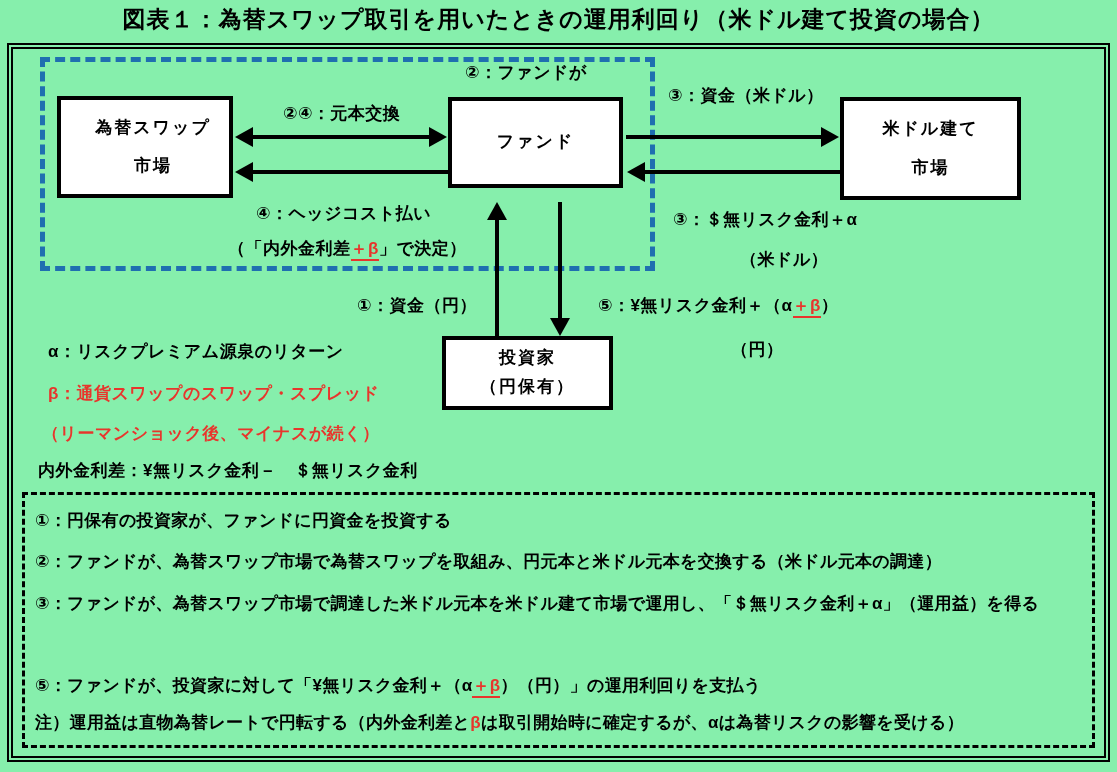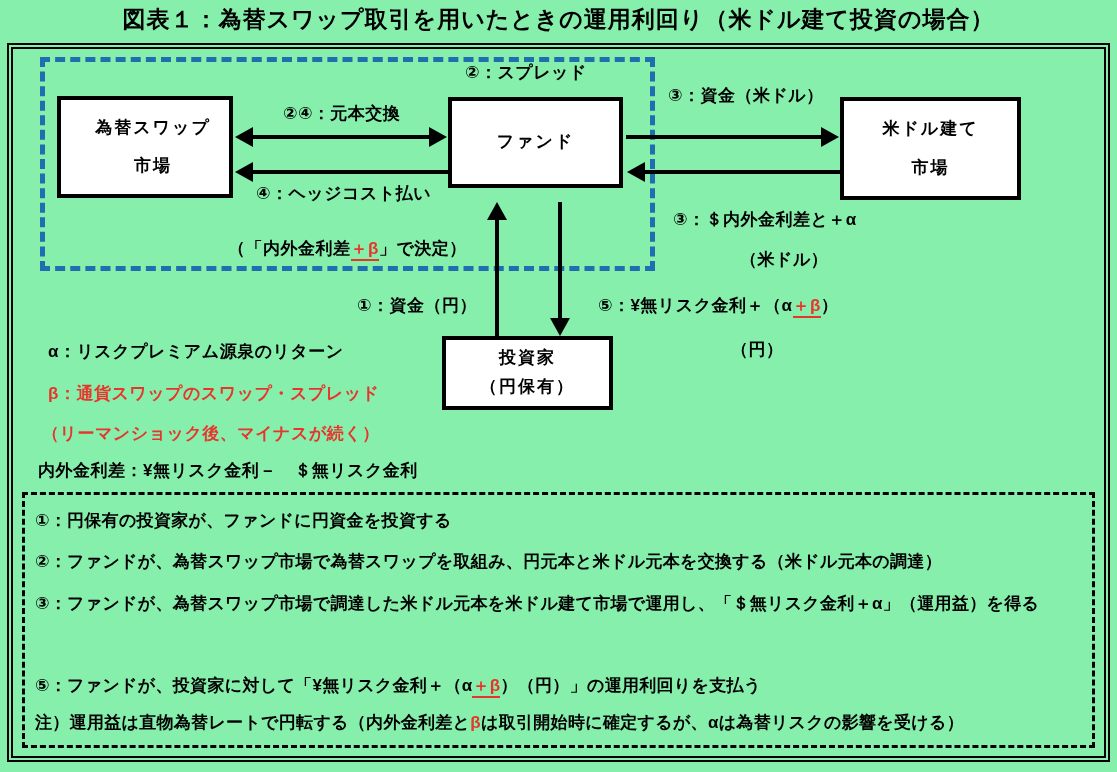--- a/index.html
+++ b/index.html
@@ -81,26 +81,26 @@
 
   <div>
     <div class="shaft" style="left:495px;top:219px;width:4px;height:118px;"></div>
     <div class="head u" style="left:487px;top:202px;"></div>
   </div>
   <div>
     <div class="shaft" style="left:558px;top:202px;width:4px;height:117px;"></div>
     <div class="head d" style="left:550px;top:318px;"></div>
   </div>
 
-  <div class="abs lbl" style="left:465px;top:63px;">②：スプレッド</div>
+  <div class="abs lbl" style="left:465px;top:63px;">②：ファンドが</div>
   <div class="abs lbl" style="left:283px;top:104px;">②④：元本交換</div>
-  <div class="abs lbl" style="left:256px;top:184px;">④：ヘッジコスト払い</div>
+  <div class="abs lbl" style="left:256px;top:204px;">④：ヘッジコスト払い</div>
   <div class="abs lbl" style="left:228px;top:239px;"><span>（「内外金利差</span><span class="red redline">＋β</span><span>」で決定）</span></div>
   <div class="abs lbl" style="left:668px;top:86px;">③：資金（米ドル）</div>
-  <div class="abs lbl" style="left:673px;top:210px;">③：＄内外金利差と＋α</div>
+  <div class="abs lbl" style="left:673px;top:210px;">③：＄無リスク金利＋α</div>
   <div class="abs lbl" style="left:740px;top:250px;">（米ドル）</div>
   <div class="abs lbl" style="left:357px;top:296px;">①：資金（円）</div>
   <div class="abs lbl" style="left:598px;top:296px;"><span>⑤：¥無リスク金利＋（α</span><span class="red redline">＋β</span><span>）</span></div>
   <div class="abs lbl" style="left:731px;top:340px;">（円）</div>
 
   <div class="abs lbl" style="left:48px;top:342px;">α：リスクプレミアム源泉のリターン</div>
   <div class="abs lbl red" style="left:48px;top:384px;">β：通貨スワップのスワップ・スプレッド</div>
   <div class="abs lbl red" style="left:42px;top:424px;">（リーマンショック後、マイナスが続く）</div>
   <div class="abs lbl" style="left:38px;top:461px;">内外金利差：¥無リスク金利－　＄無リスク金利</div>
 

